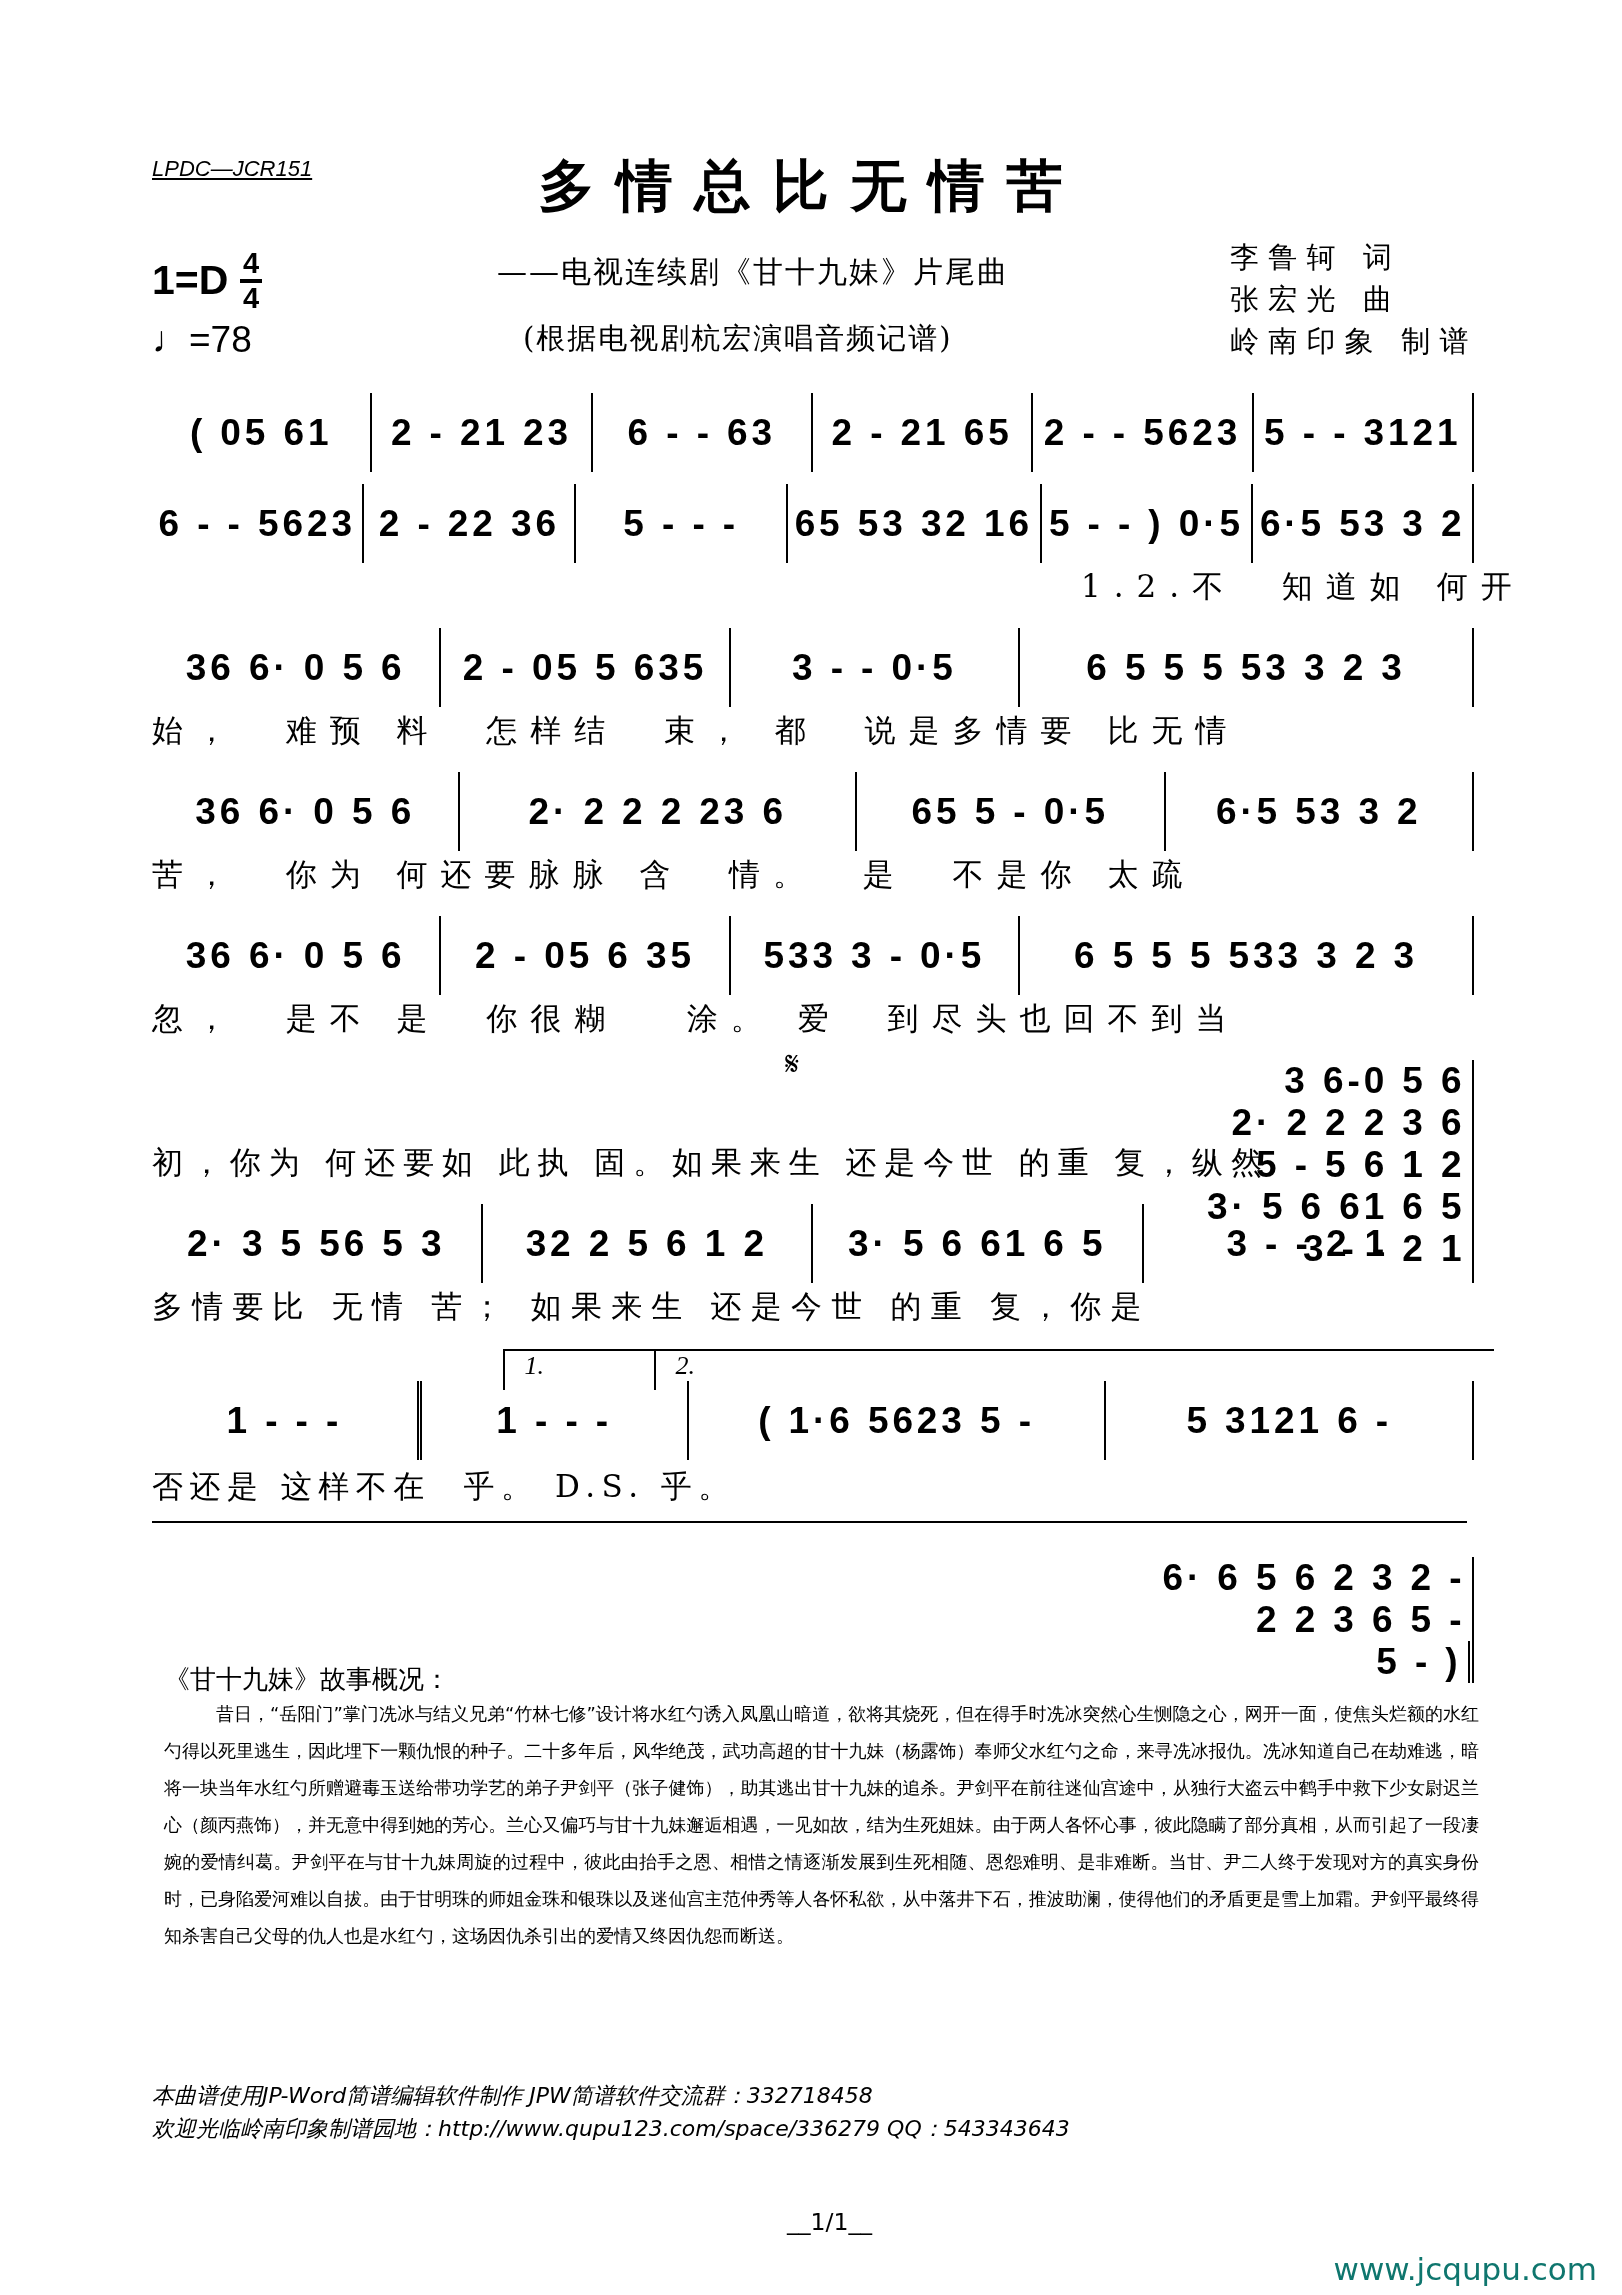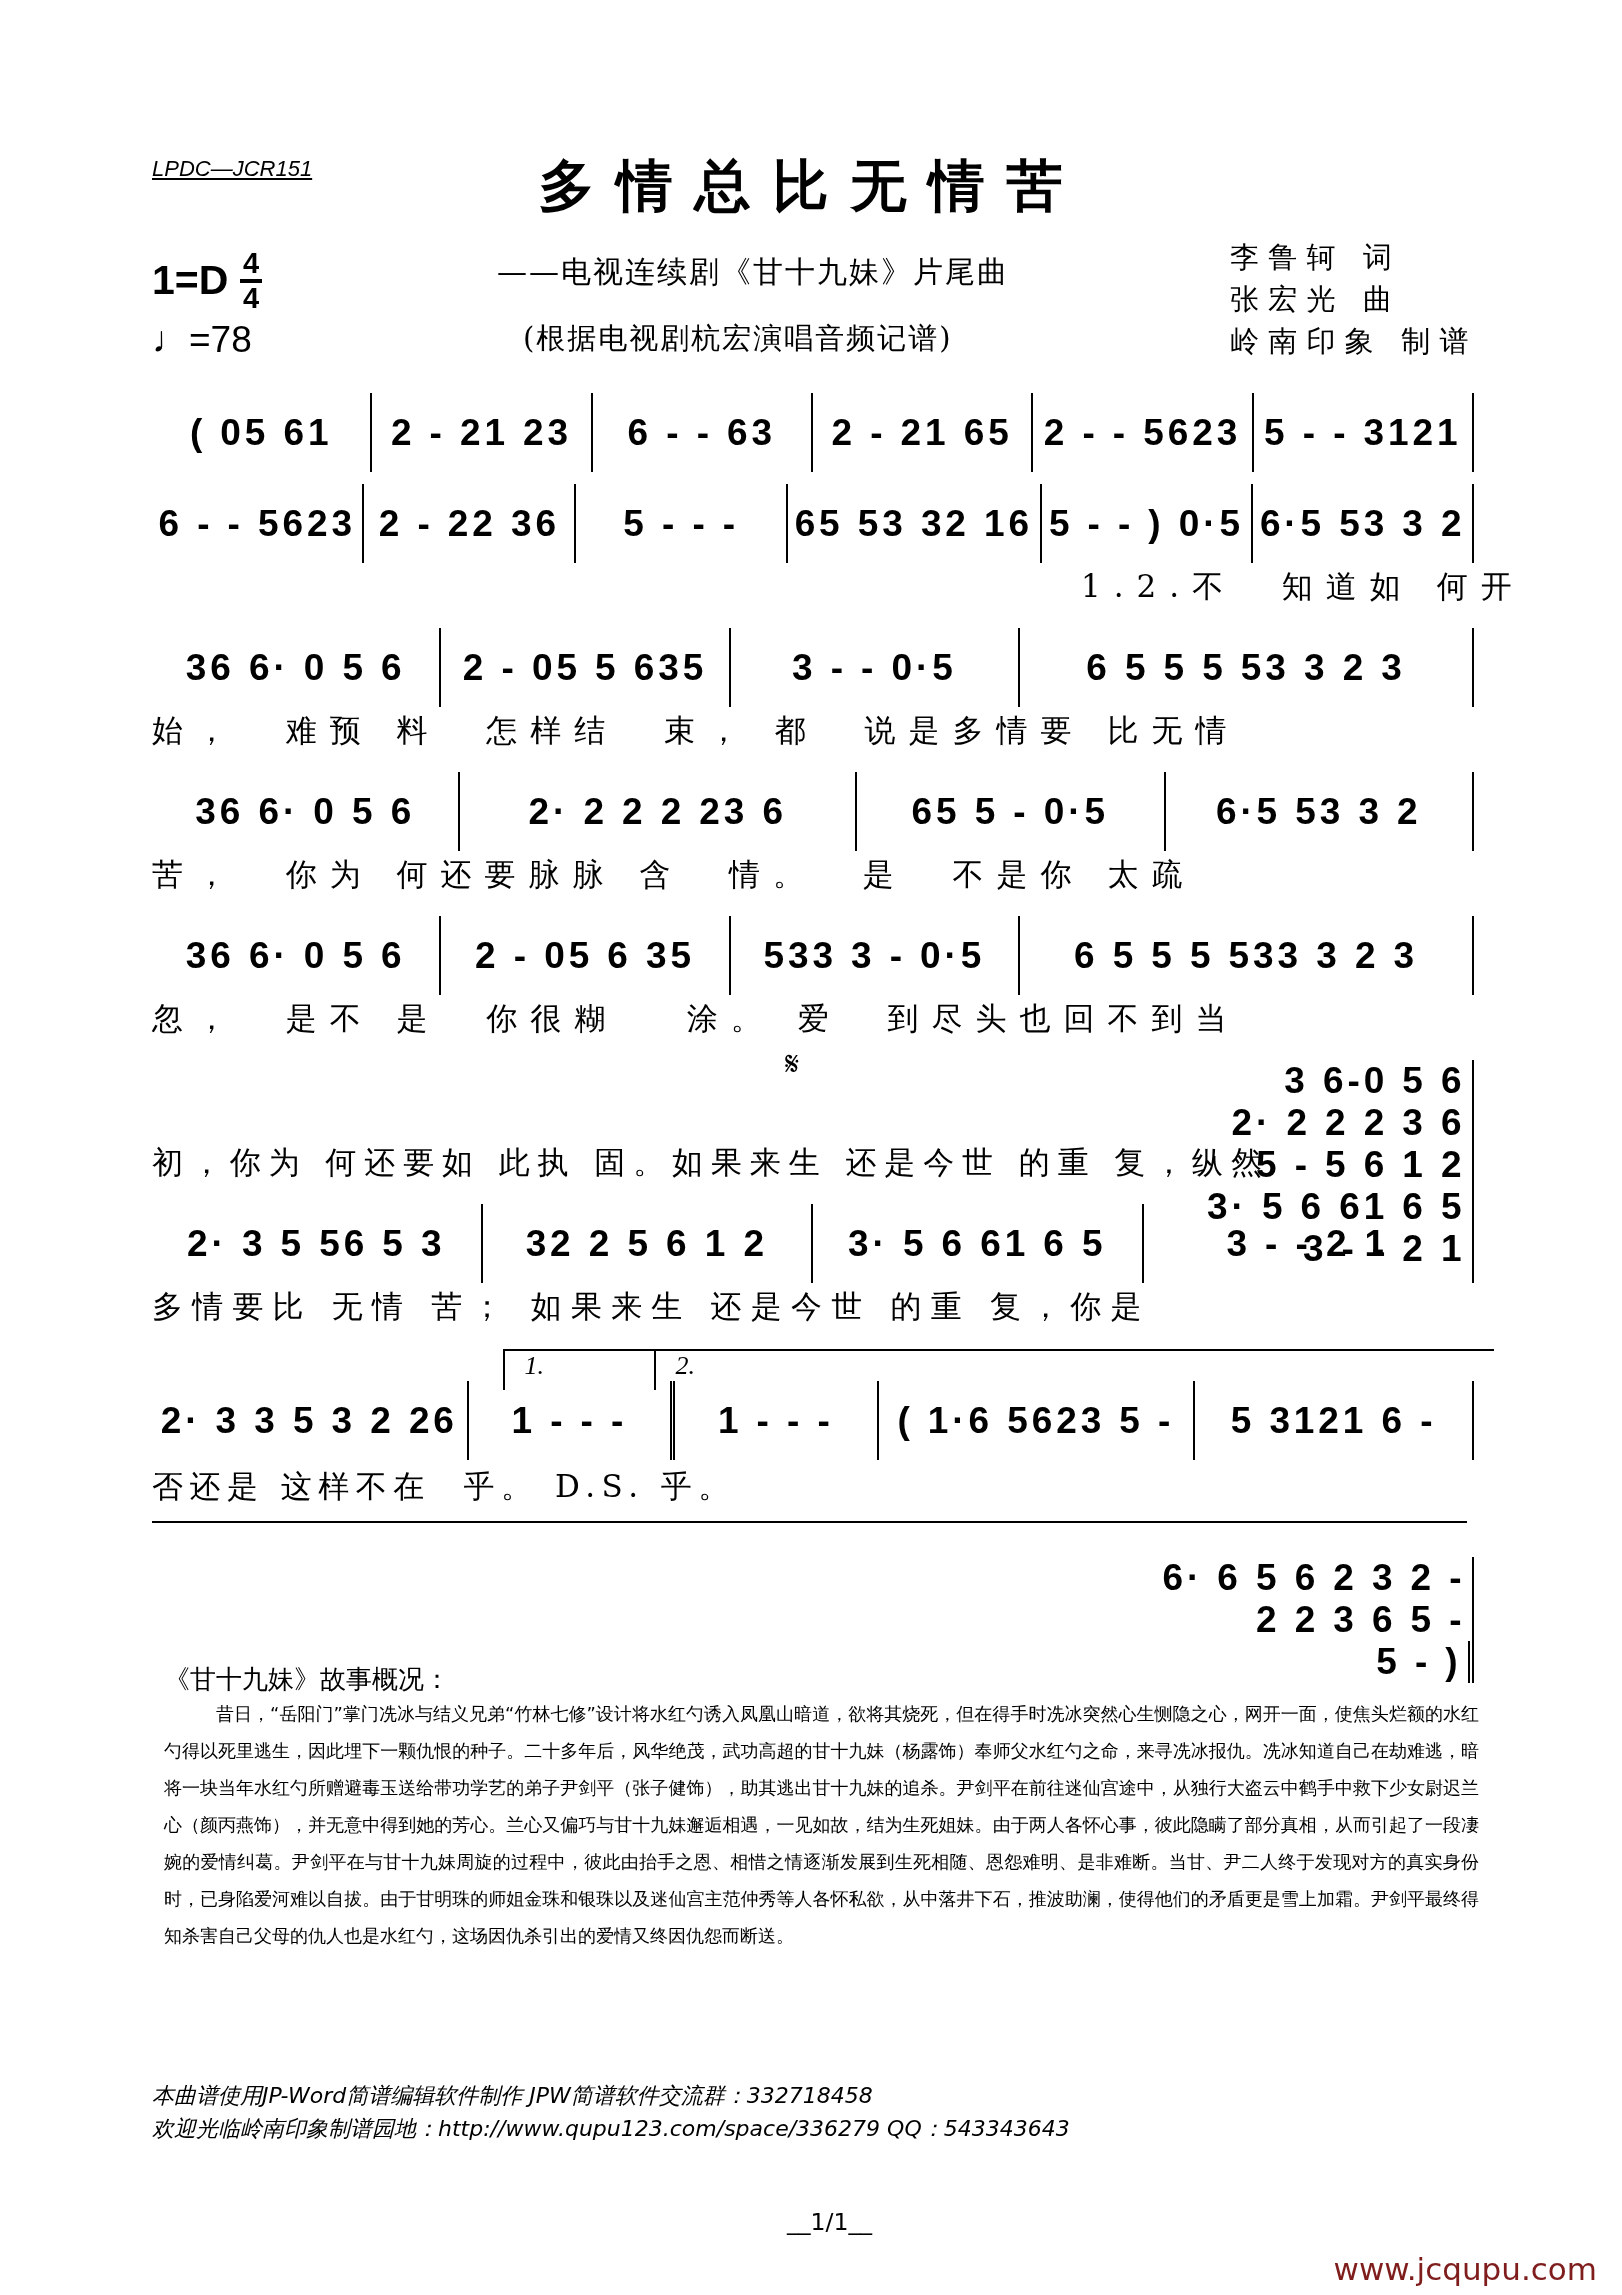--- a/index.html
+++ b/index.html
@@ -16,21 +16,21 @@
   .credits{left:1230px;top:236px;font-size:29px;font-family:"DejaVu Serif",serif;line-height:42px;letter-spacing:9.2px;}
   .system{left:152px;width:1322px;height:79px;display:flex;align-items:flex-end;font-family:"Liberation Sans",sans-serif;font-weight:bold;font-size:37px;}
   .measure{flex:1;height:100%;display:flex;align-items:center;justify-content:space-around;border-right:2.6px solid #000;padding:0 6.5px;box-sizing:border-box;white-space:nowrap;letter-spacing:3.9px;}
   .measure.final{border-right:6.5px double #000;}
   .lyrics{left:152px;width:1322px;font-size:31px;font-family:"DejaVu Serif",serif;letter-spacing:13px;white-space:pre;}
   .story-title{left:164px;top:1662px;font-size:26px;}
   .story{left:164px;top:1695px;width:1315px;font-size:18px;line-height:37px;text-indent:52px;text-align:justify;}
   .footer1{left:152px;top:2081px;font-size:22px;font-style:italic;}
   .footer2{left:152px;top:2114px;font-size:22px;font-style:italic;}
   .page{left:18px;width:1623px;text-align:center;top:2208px;font-size:23.6px;}
-  .wm{right:26px;top:2251px;font-size:31px;color:#7f1d1d;}
+  .wm{right:26px;top:2251px;font-size:31px;color:#0f766e;}
   .volta{position:absolute;border-top:2.6px solid #000;border-left:2.6px solid #000;height:39px;font-size:26px;font-style:italic;padding-left:19.6px;font-family:"Liberation Serif",serif;}
 </style>
 </head>
 <body>
 
 <div class="abs code">LPDC—JCR151</div>
 <div class="abs title">多情总比无情苦</div>
 
 <div class="abs key">
   <span>1=D</span>
@@ -108,21 +108,20 @@
   <div class="measure">2· 3 5 56 5 3</div>
   <div class="measure">32 2 5 6 1 2</div>
   <div class="measure">3· 5 6 61 6 5</div>
   <div class="measure">3 - - 2 1</div>
 </div>
 <div class="abs lyrics" style="top:1286px;letter-spacing:9.2px;">多情要比 无情 苦； 如果来生 还是今世 的重 复，你是</div>
 
 <div class="volta" style="left:503px;top:1349px;width:137px;">1.</div>
 <div class="volta" style="left:654px;top:1349px;width:818px;">2.</div>
 <div class="abs system" style="top:1381px;">
-  <div class="measure" style="flex:1.6">2· 3 3 5 3 2 26</div>
   <div class="measure" style="border-right:5.2px double #000;">1 - - -</div>
   <div class="measure">1 - - -</div>
   <div class="measure" style="flex:1.6">( 1·6 5623 5 -</div>
   <div class="measure" style="flex:1.4">5 3121 6 -</div>
 </div>
 <div class="abs lyrics" style="top:1466px;letter-spacing:6.5px;">否还是 这样不在  乎。 D.S. 乎。</div>
 
 <div class="abs" style="left:152px;top:1521px;width:1315px;border-top:2.6px solid #000;"></div>
 <div class="abs system" style="top:1557px;flex-direction:column;">
   <div class="measure" style="flex:1.5">6· 6 5 6 2 3 2 -</div>

